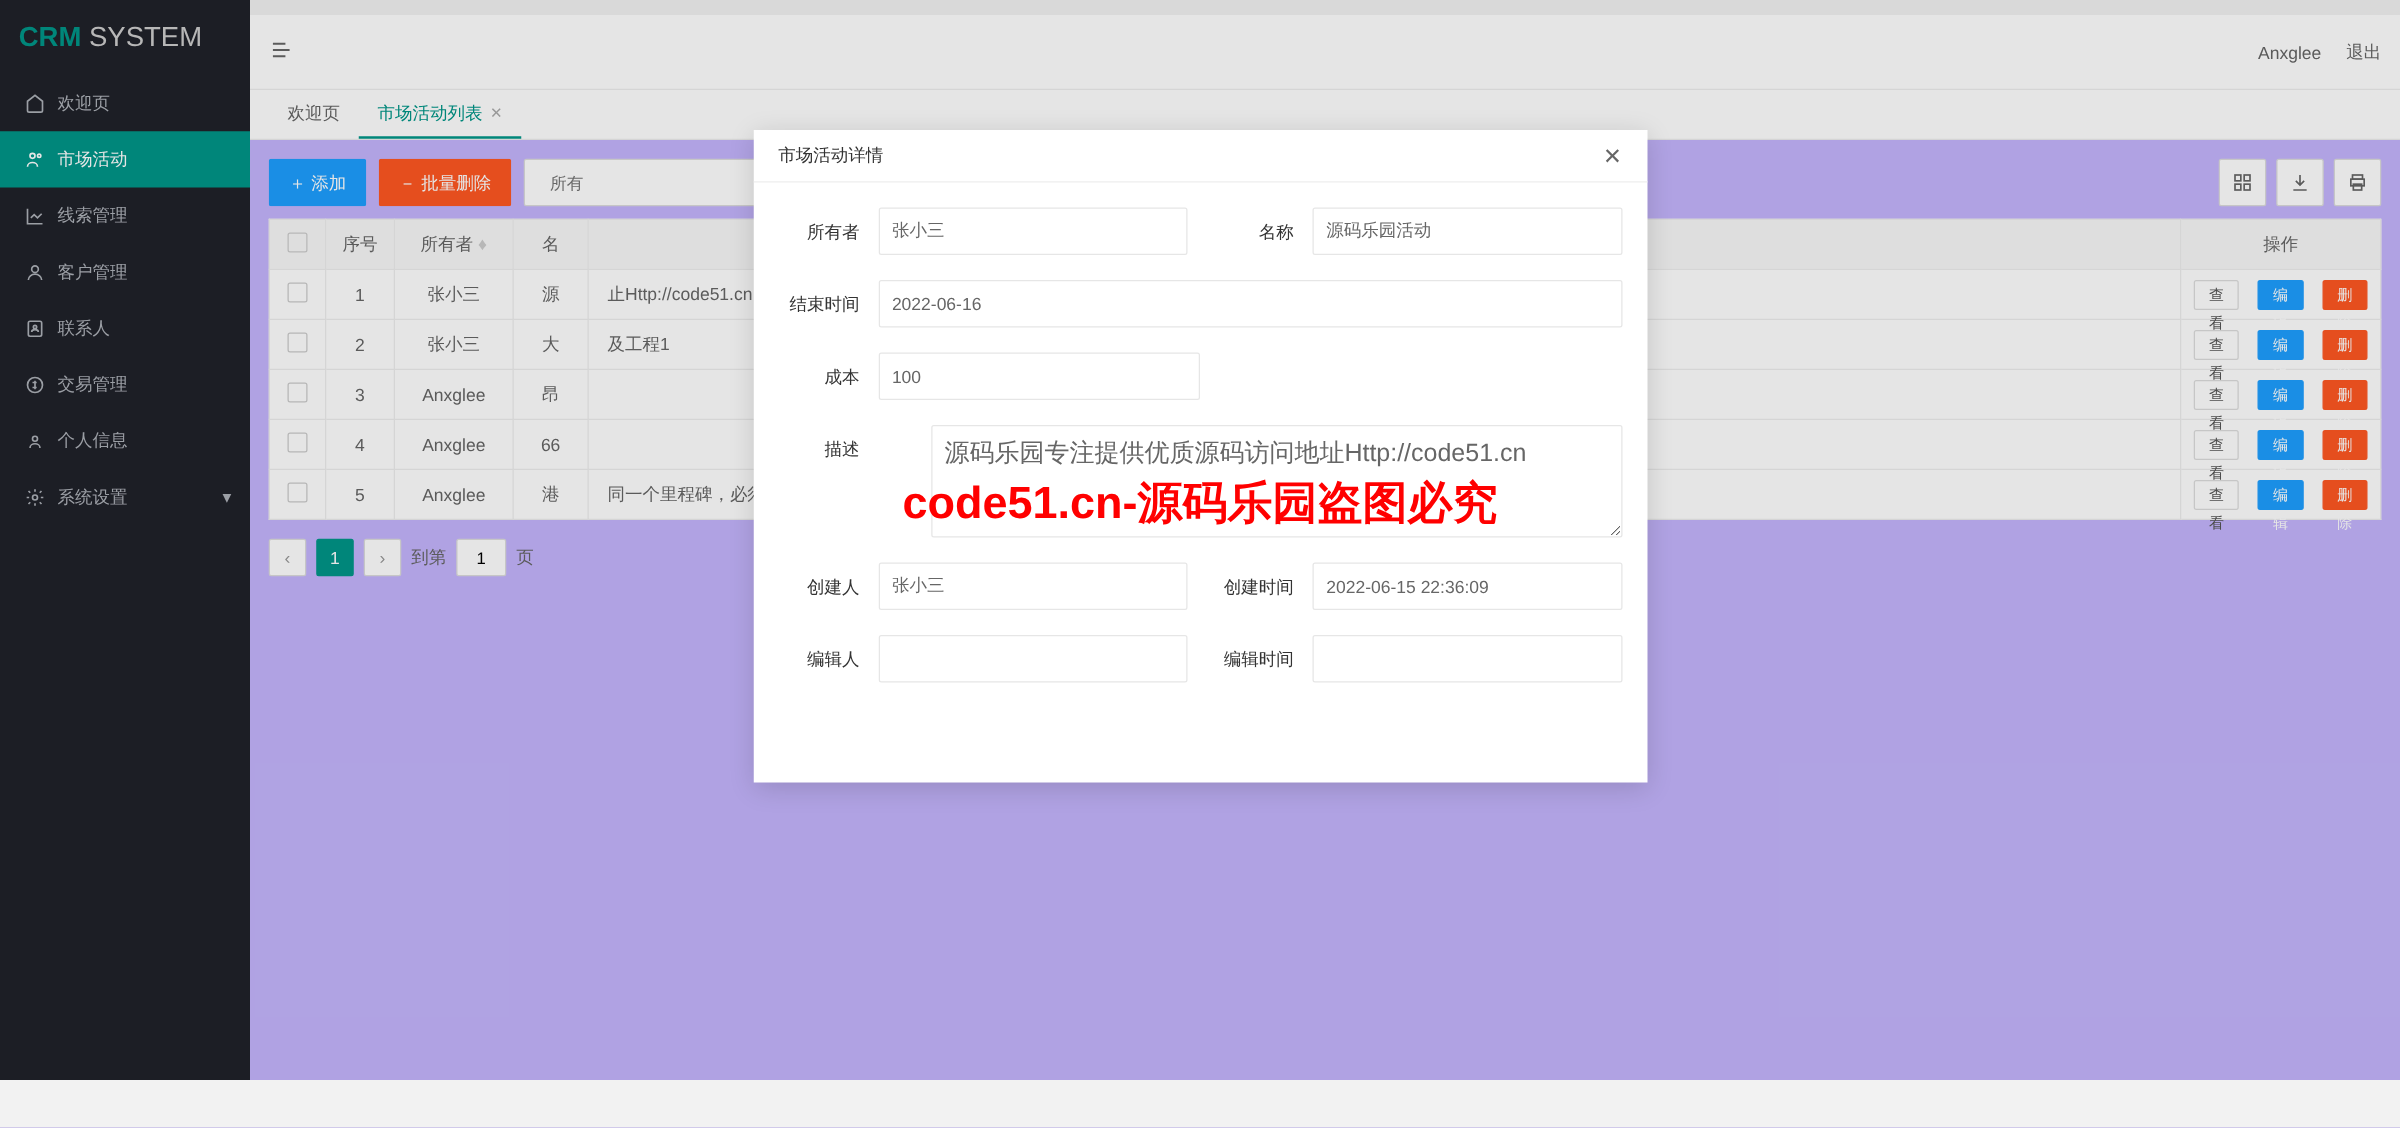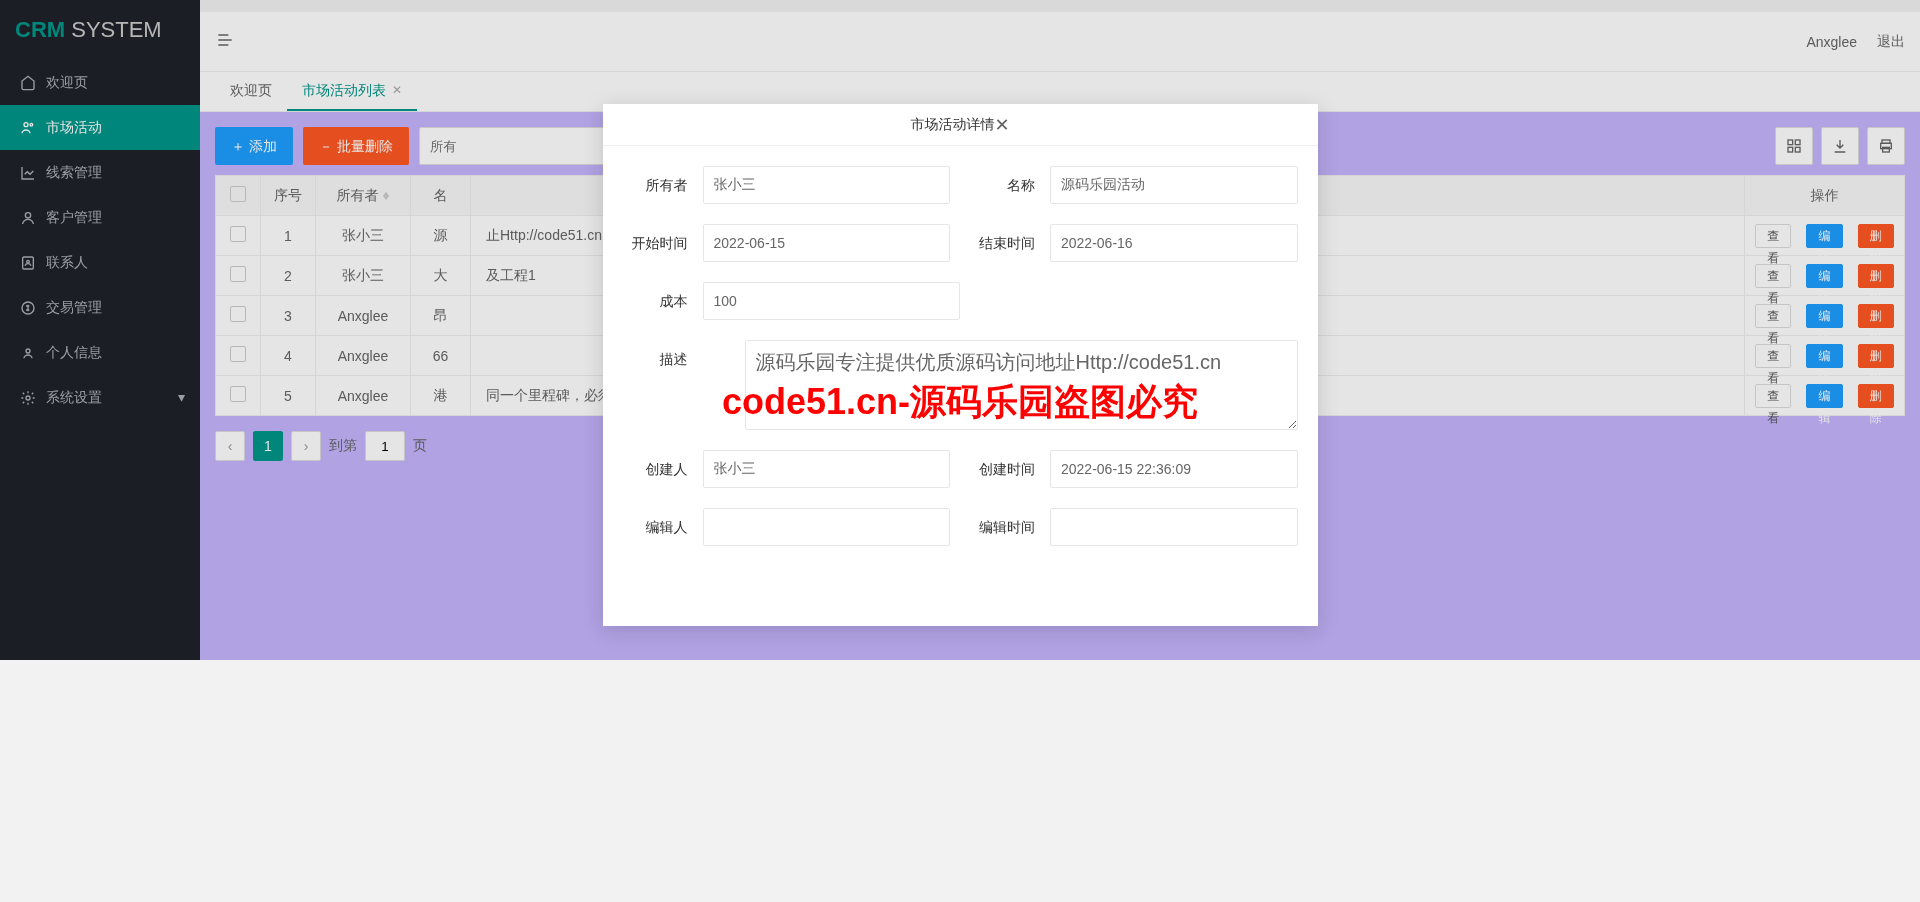--- a/index.html
+++ b/index.html
@@ -1,17 +1,17 @@
 <!DOCTYPE html>
 <html><head>
 <meta charset="utf-8">
 <style>
 * { margin: 0; padding: 0; box-sizing: border-box; }
 body { font-family: "Microsoft YaHei", Arial, sans-serif; font-size: 14px; color: #333; background: #f2f2f2; overflow: hidden; }
-.app { display: flex; height: 660px; width: 1920px; position: relative; border-radius: 10px; }
+.app { display: flex; height: 864px; width: 1920px; position: relative; border-radius: 10px; }
 .sidebar { width: 200px; background: #20222A; color: #adb1b8; display: flex; flex-direction: column; }
 .logo { height: 60px; line-height: 60px; font-size: 22px; font-weight: bold; padding-left: 15px; background: #20222A; }
 .logo .c1 { color: #009688; }
 .logo .c2 { color: #ccc; font-weight: 300; }
 .nav-item { height: 45px; line-height: 45px; padding-left: 20px; cursor: pointer; display: flex; align-items: center; gap: 10px; position: relative; }
 .nav-item.active { background: #009688; color: #fff; }
 .nav-item .chev { position: absolute; right: 15px; }
 .icon { display: inline-flex; width: 16px; height: 16px; align-items: center; justify-content: center; }
 .main { flex: 1; display: flex; flex-direction: column; background: #c4b5fd; margin-top: 12px; }
 .header { height: 60px; background: #fff; display: flex; align-items: center; justify-content: space-between; padding: 0 15px; color: #333; border-bottom: 1px solid #eee; }
@@ -23,37 +23,37 @@
 .tab.active { color: #009688; border-bottom-color: #009688; }
 .tab-close { color: #aaa; font-size: 12px; }
 .content { flex: 1; padding: 15px; overflow: auto; }
 .toolbar { display: flex; justify-content: space-between; margin-bottom: 10px; align-items: center; }
 .toolbar-left { display: flex; gap: 10px; align-items: center; }
 .btn { padding: 0 15px; height: 38px; line-height: 38px; border: 1px solid transparent; border-radius: 2px; cursor: pointer; font-size: 14px; display: inline-flex; align-items: center; gap: 4px; }
 .btn-blue { background: #1E9FFF; color: #fff; }
 .btn-danger-solid { background: #FF5722; color: #fff; }
 .toolbar-right { display: flex; gap: 8px; }
 .icon-btn { width: 38px; height: 38px; border: 1px solid #ddd; background: #fff; border-radius: 2px; display: flex; align-items: center; justify-content: center; cursor: pointer; color: #666; }
-.search-input { height: 38px; border: 1px solid #ddd; padding: 0 10px; min-width: 180px; border-radius: 2px; }
+.search-input { height: 38px; border: 1px solid #ddd; padding: 0 20px; min-width: 180px; border-radius: 2px; }
 table { width: 100%; border-collapse: collapse; background: #fff; }
 th, td { height: 40px; padding: 0 10px; text-align: center; border: 1px solid #eee; color: #666; font-size: 14px; font-weight: normal; }
 th { background: #f8f8f8; }
 .sort-icon { color: #ccc; margin-left: 4px; }
 .row-checkbox { width: 16px; height: 16px; border: 1px solid #ccc; display: inline-block; border-radius: 2px; }
 .cell-ops { display: flex; gap: 15px; justify-content: center; }
 .btn-sm { height: 24px; line-height: 22px; padding: 0 8px; font-size: 12px; border-radius: 2px; cursor: pointer; border: 1px solid #ddd; background: #fff; color: #555; }
 .btn-sm.edit { background: #1E9FFF; color: #fff; border-color: #1E9FFF; }
 .btn-sm.del { background: #FF5722; color: #fff; border-color: #FF5722; }
 .pagination { display: flex; align-items: center; gap: 8px; margin-top: 15px; color: #666; }
 .page-btn { width: 30px; height: 30px; border: 1px solid #ddd; display: flex; align-items: center; justify-content: center; border-radius: 2px; cursor: pointer; background: #fff; color: #999; }
 .page-btn.active { background: #009688; color: #fff; border-color: #009688; }
 .page-input { width: 40px; height: 30px; border: 1px solid #ddd; text-align: center; border-radius: 2px; }
 .overlay { position: absolute; inset: 0; background: rgba(0,0,0,0.1); display: flex; justify-content: center; align-items: flex-start; padding-top: 104px; }
 .modal { width: 715px; background: #fff; box-shadow: 0 4px 20px rgba(0,0,0,0.15); }
-.modal-header { height: 42px; padding: 0 20px; display: flex; align-items: center; justify-content: center; border-bottom: 1px solid #eee; }
+.modal-header { height: 42px; padding: 0 20px; display: flex; align-items: center; justify-content: space-between; border-bottom: 1px solid #eee; }
 .modal-title { color: #333; font-size: 14px; }
 .modal-close { cursor: pointer; color: #666; font-size: 18px; font-weight: 300; }
 .modal-body { padding: 20px 20px 60px 20px; }
 .form-row { display: flex; gap: 20px; margin-bottom: 20px; }
 .form-group { display: flex; align-items: flex-start; flex: 1; }
 .form-label { width: 80px; text-align: right; padding-right: 15px; line-height: 38px; color: #333; }
 .form-input { flex: 1; height: 38px; border: 1px solid #e6e6e6; padding: 0 10px; border-radius: 2px; color: #666; font-family: inherit; font-size: 14px; }
 .form-textarea { flex: 1; height: 90px; border: 1px solid #e6e6e6; padding: 8px 10px; border-radius: 2px; resize: vertical; color: #666; font-family: inherit; font-size: 20px; }
 .form-full { flex: 1; display: flex; gap: 42px; }
 .watermark { position: absolute; left: 50%; transform: translateX(-50%); top: 378px; font-size: 36px; color: #ff0000; font-weight: bold; pointer-events: none; white-space: nowrap; font-family: Arial, sans-serif; z-index: 100; }
@@ -314,24 +314,20 @@
               <span class="form-label">所有者</span>
               <input class="form-input" readonly="" value="张小三" style="">
             </div>
           <div class="form-group">
               <span class="form-label">名称</span>
               <input class="form-input" readonly="" value="源码乐园活动" style="">
             </div>
         </div>
         <div class="form-row">
           <div class="form-group">
-              <span class="form-label">开始时间</span>
-              <input class="form-input" readonly="" value="2022-06-15" style="">
-            </div>
-          <div class="form-group">
               <span class="form-label">结束时间</span>
               <input class="form-input" readonly="" value="2022-06-16" style="">
             </div>
         </div>
         <div class="form-row">
           <div class="form-group" style="max-width:50%">
               <span class="form-label">成本</span>
               <input class="form-input" readonly="" value="100" style="">
             </div>
         </div>

